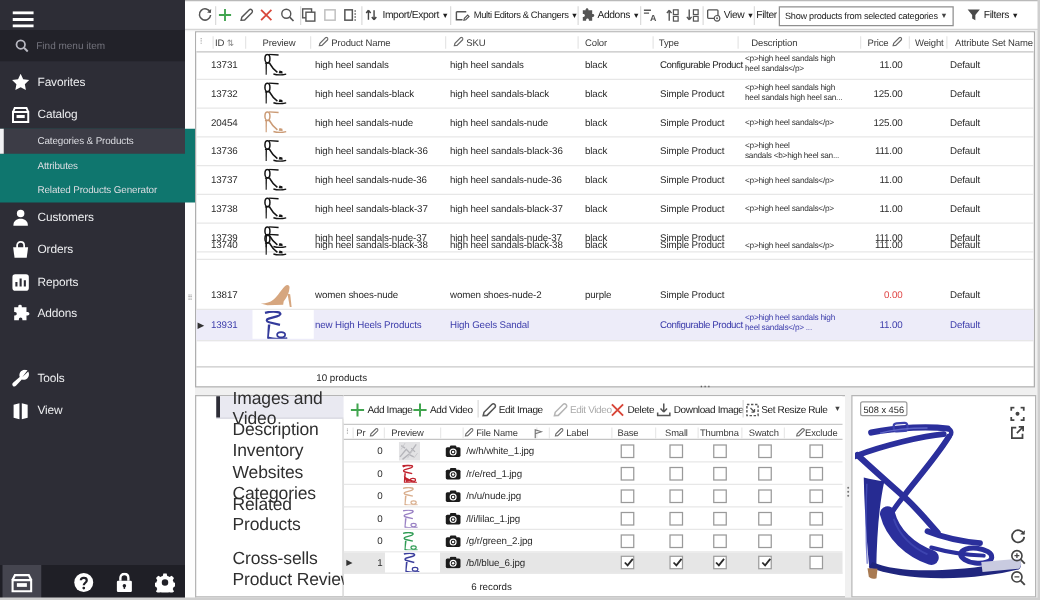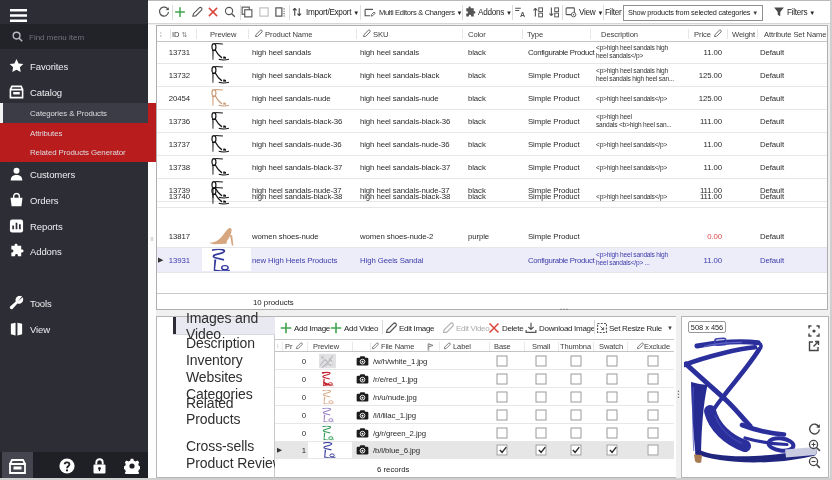--- a/index.html
+++ b/index.html
@@ -5,21 +5,21 @@
 *{box-sizing:border-box;}
 .abs{position:absolute;}
 #stage{position:relative;width:832px;height:480px;background:#fff;}
 
 #side{position:absolute;left:0;top:0;width:148px;height:480px;background:#2d2d36;color:#edeef0;}
 #side .item{position:absolute;left:0;width:148px;height:24px;}
 #side .lbl{position:absolute;left:30px;top:50%;transform:translateY(-50%);font-size:9.5px;letter-spacing:-0.1px;}
 #side .ic{position:absolute;left:9px;top:50%;transform:translateY(-50%);width:15px;height:15px;}
 #searchband{position:absolute;left:0;top:24px;width:148px;height:25px;background:#222229;}
 #searchband .ph{position:absolute;left:29px;top:13px;transform:translateY(-50%);font-size:8px;color:#73737c;}
-#submenu{position:absolute;left:0;top:103px;width:176px;height:59px;background:#b91c1c;}
+#submenu{position:absolute;left:0;top:103px;width:176px;height:59px;background:#0f766e;}
 .subitem{position:absolute;left:0;width:148px;height:19.7px;font-size:7.9px;letter-spacing:-0.1px;color:#dcdde2;}
 .subitem span{position:absolute;left:30px;top:50%;transform:translateY(-50%);}
 .subsel{background:#3c3c46;}
 .subsel:before{content:"";position:absolute;left:0;top:0;width:3px;height:100%;background:#f2f2f4;}
 #botbar{position:absolute;left:0;top:452px;width:148px;height:28px;background:#1f1f26;}
 #botsel{position:absolute;left:2px;top:0px;width:31px;height:28px;background:#45454f;}
 
 #tbar{position:absolute;left:148px;top:0;width:684px;height:24px;background:#fff;border-top:1px solid #b9b9b9;border-bottom:1px solid #d6d6d6;}
 #tbar .ticon{position:absolute;top:50%;transform:translate(-50%,-50%);width:12px;height:12px;}
 #tbar .sep{position:absolute;top:4px;width:1px;height:15px;background:#dcdcdc;}

